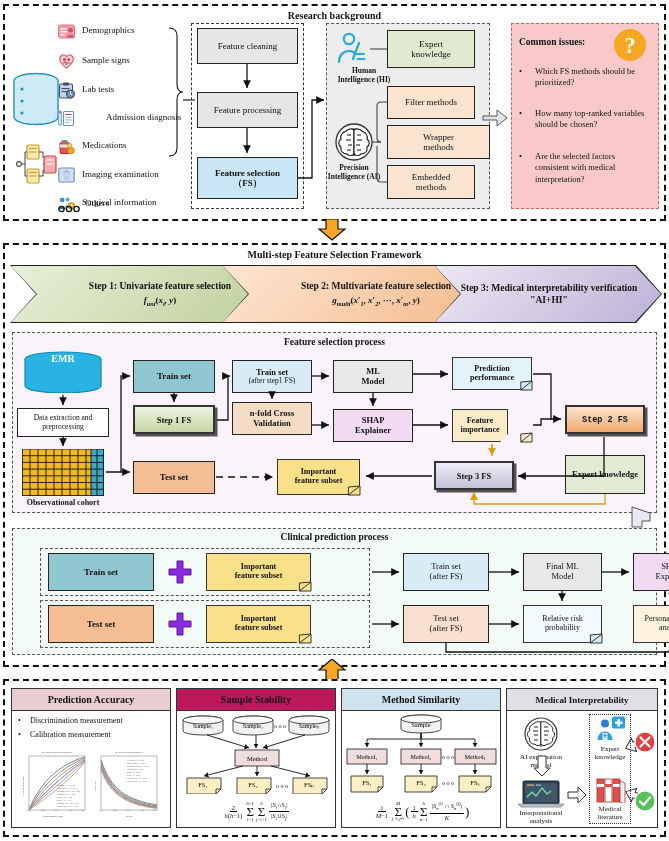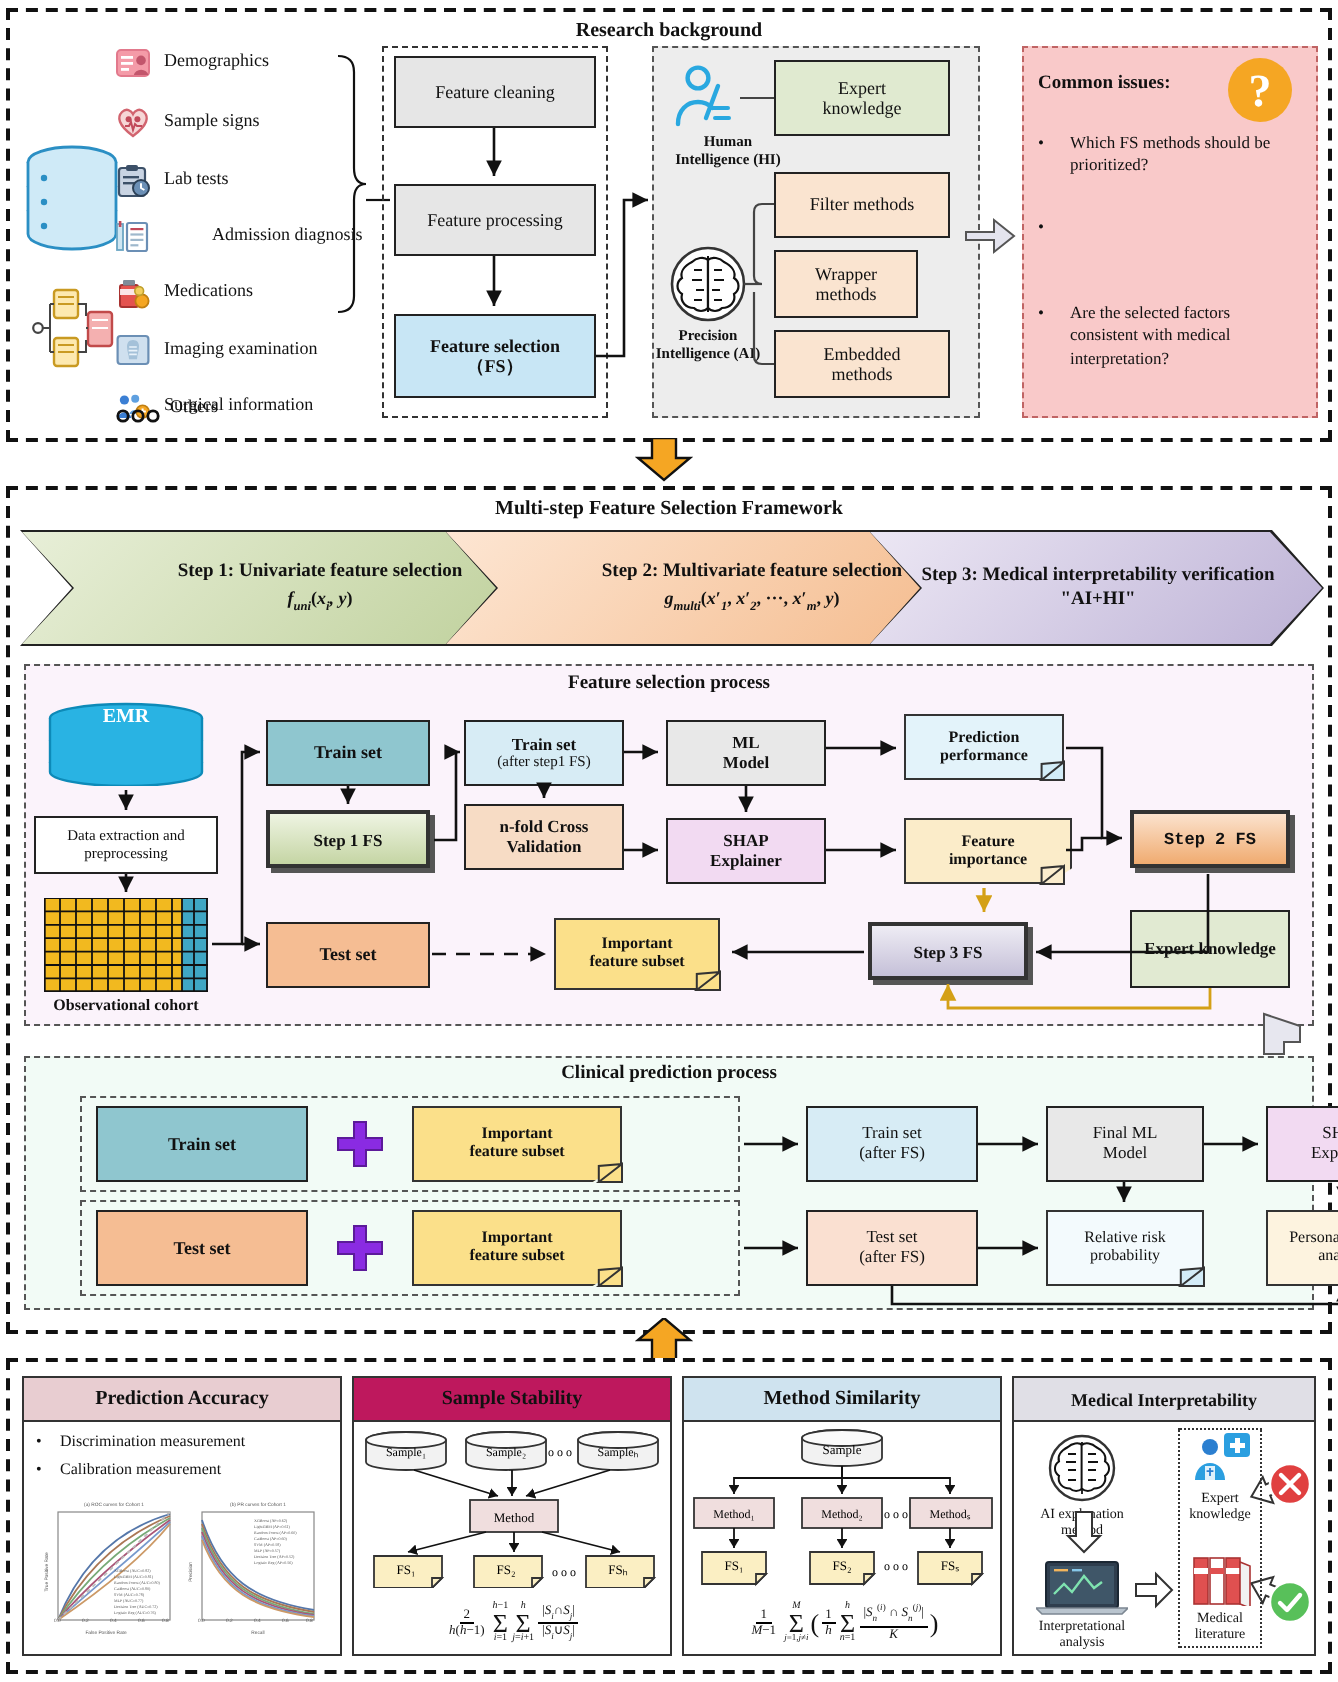--- a/index.html
+++ b/index.html
@@ -245,21 +245,21 @@
 <div class="lbl bold" style="left:330px; top:163px; font-size:7.5px; width:48px; text-align:center;">Precision</div>
 <div class="lbl bold" style="left:320px; top:172px; font-size:7.5px; width:68px; text-align:center;">Intelligence (AI)</div>
 
 <div class="box" style="left:387px; top:30px; width:88px; height:38px; background:#e0ead0; flex-direction:column;">
   <span style="font-size:9px;">Expert</span>
   <span style="font-size:9px;">knowledge</span>
 </div>
 <div class="box" style="left:387px; top:86px; width:88px; height:33px; background:#fae4d0;">
   <span style="font-size:9px;">Filter methods</span>
 </div>
-<div class="box" style="left:387px; top:125px; width:72px; height:34px; background:#fae4d0; flex-direction:column;">
+<div class="box" style="left:387px; top:125px; width:103px; height:34px; background:#fae4d0; flex-direction:column;">
   <span style="font-size:9px;">Wrapper</span>
   <span style="font-size:9px;">methods</span>
 </div>
 <div class="box" style="left:387px; top:165px; width:88px; height:34px; background:#fae4d0; flex-direction:column;">
   <span style="font-size:9px;">Embedded</span>
   <span style="font-size:9px;">methods</span>
 </div>
 
 <svg class="ov" width="669" height="841">
   <line x1="370" y1="49" x2="387" y2="49" stroke="#444" stroke-width="1.1"></line>
@@ -276,20 +276,21 @@
     <circle cx="17" cy="17" r="16" fill="#f5a623"></circle>
     <text x="17" y="25" font-family="Liberation Serif, serif" font-size="23" font-weight="bold" fill="#fff" text-anchor="middle">?</text>
   </svg>
 </div>
 <div class="bullet" style="left:519px; top:66px; width:132px;">
   <span style="position:absolute;left:0;top:0;">•</span>
   <span style="display:block; margin-left:16px;">Which FS methods should be prioritized?</span>
 </div>
 <div class="bullet" style="left:519px; top:108px; width:132px;">
   <span style="position:absolute;left:0;top:0;">•</span>
+  <span style="display:block; margin-left:16px;">How many top-ranked variables should be chosen?</span>
 </div>
 <div class="bullet" style="left:519px; top:151px; width:132px;">
   <span style="position:absolute;left:0;top:0;">•</span>
   <span style="display:block; margin-left:16px;">Are the selected factors consistent with medical interpretation?</span>
 </div>
 
 <div class="ic" style="left:317px; top:219px;">
   <svg width="30" height="22" viewBox="0 0 30 22">
     <path d="M9 0 h12 v10 h7 l-13 11 l-13 -11 h7z" fill="#f5a623" stroke="#111" stroke-width="1.2"></path>
   </svg>
@@ -399,21 +400,21 @@
 <div class="note" style="left:452px; top:357px; width:80px; height:33px;">
   <div class="note-in" style="background:#e3f3fa; flex-direction:column;">
     <span>Prediction</span>
     <span>performance</span>
   </div>
   <svg width="80" height="33" style="position:absolute;left:0;top:0;overflow:visible;">
       <path d="M68.8 33 L80 24 L80 33 z M68.8 33 L68.8 25 L80 24" fill="#d3ecf7" stroke="#333" stroke-width="1"></path>
     </svg>
 </div>
 
-<div class="note" style="left:452px; top:409px; width:84px; height:33px;">
+<div class="note" style="left:452px; top:409px; width:56px; height:33px;">
   <div class="note-in" style="background:#fbecc9; flex-direction:column;">
     <span>Feature</span>
     <span>importance</span>
   </div>
   <svg width="80" height="33" style="position:absolute;left:0;top:0;overflow:visible;">
       <path d="M68.8 33 L80 24 L80 33 z M68.8 33 L68.8 25 L80 24" fill="#fbeccd" stroke="#333" stroke-width="1"></path>
     </svg>
 </div>
 
 <div class="shadowbox" style="left:565px; top:405px; width:80px; height:29px; background:linear-gradient(180deg,#fbe2cd,#f0ab70);">

